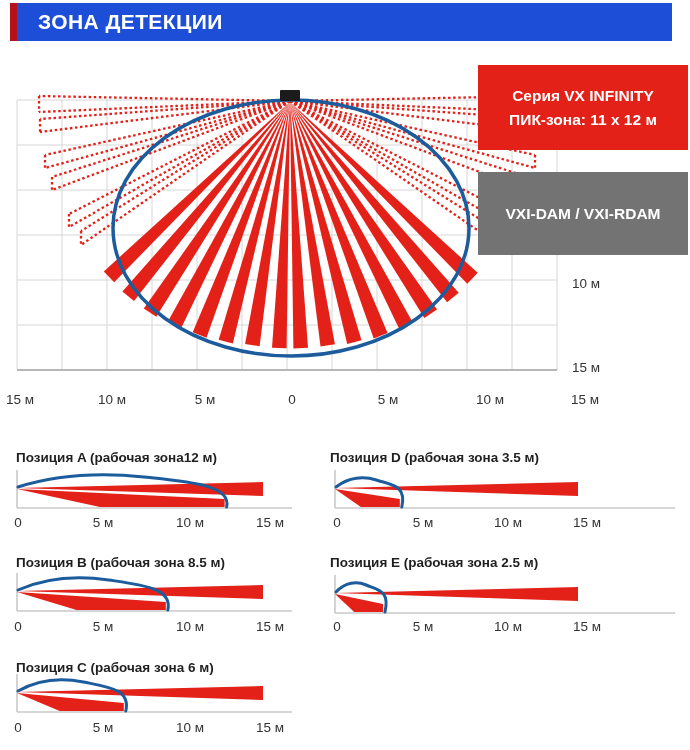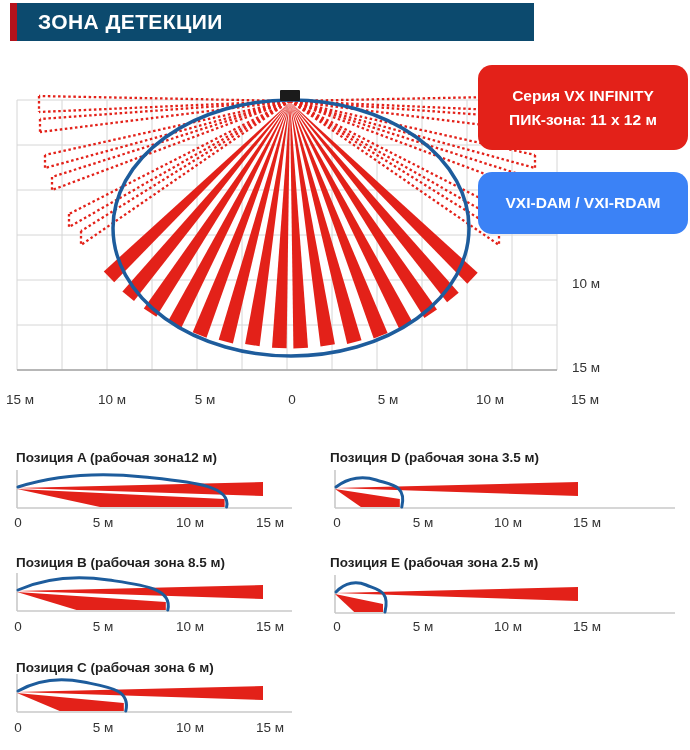--- a/index.html
+++ b/index.html
@@ -1,37 +1,37 @@
 <!DOCTYPE html>
 <html><head>
 <meta charset="utf-8">
 <style>
   html,body{margin:0;padding:0;background:#ffffff;}
   body{width:690px;height:750px;position:relative;overflow:hidden;
        font-family:"Liberation Sans","DejaVu Sans",sans-serif;}
   .page{position:absolute;inset:0;width:690px;height:750px;background:#fff;}
 
   
-  .header-bar{position:absolute;left:10px;top:3px;width:524px;height:38px;
-              background:#0c4a6e;}
+  .header-bar{position:absolute;left:10px;top:3px;width:662px;height:38px;
+              background:#1d4ed8;}
   .header-accent{position:absolute;left:0;top:0;width:7px;height:38px;background:#b5121c;}
   .header-title{position:absolute;left:28px;top:0;margin:0;line-height:38px;
                 font-size:21px;font-weight:600;letter-spacing:.4px;color:#ffffff;}
 
   
   #main-svg{position:absolute;left:0;top:45px;width:690px;height:375px;}
   #mini-svg{position:absolute;left:0;top:440px;width:690px;height:310px;}
   text{font-family:"Liberation Sans","DejaVu Sans",sans-serif;}
 
   
   .info-box{position:absolute;width:210px;height:85px;display:flex;flex-direction:column;
             justify-content:center;align-items:center;color:#fff;font-weight:700;
-            font-size:15.5px;line-height:1.5;text-align:center;border-radius:14px;}
+            font-size:15.5px;line-height:1.5;text-align:center;}
   .info-box.red{left:478px;top:65px;background:#e32119;}
-  .info-box.blue{left:478px;top:172px;height:62px;background:#3b82f6;}
+  .info-box.blue{left:478px;top:172px;height:83px;background:#737373;}
 </style>
 </head>
 <body>
 
 <div class="page">
 
   <header class="header-bar">
     <span class="header-accent"></span>
     <h1 class="header-title">ЗОНА ДЕТЕКЦИИ</h1>
   </header>

